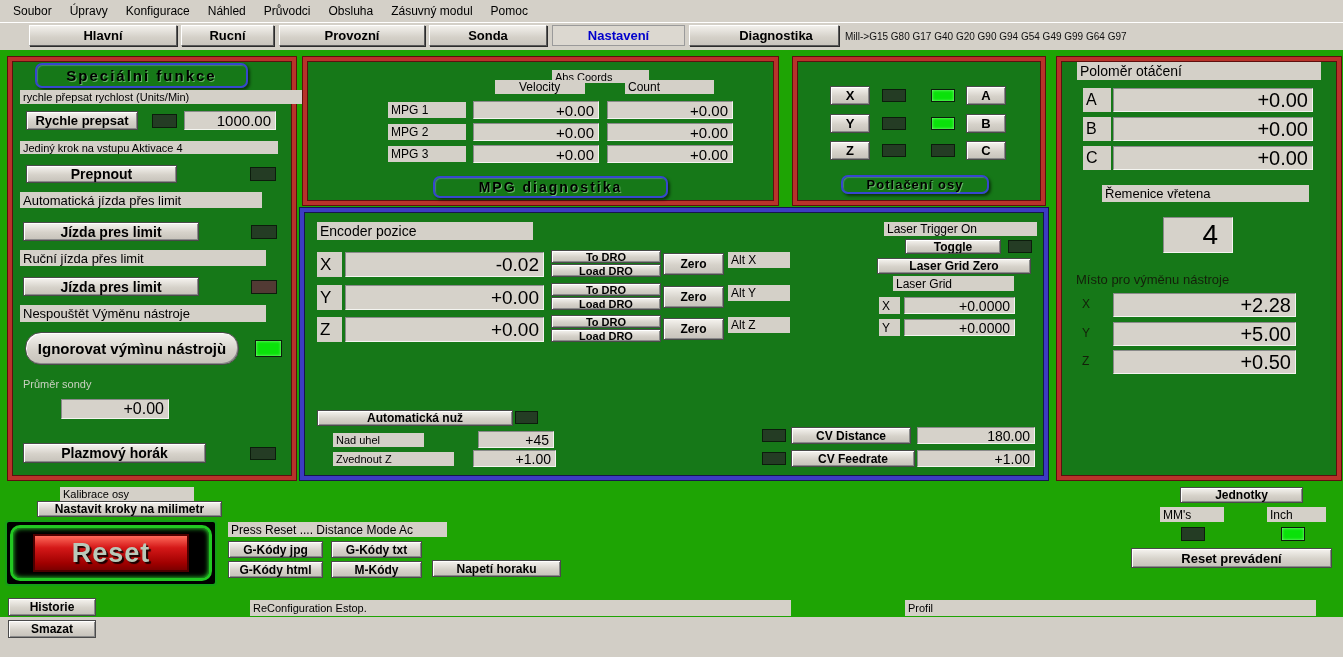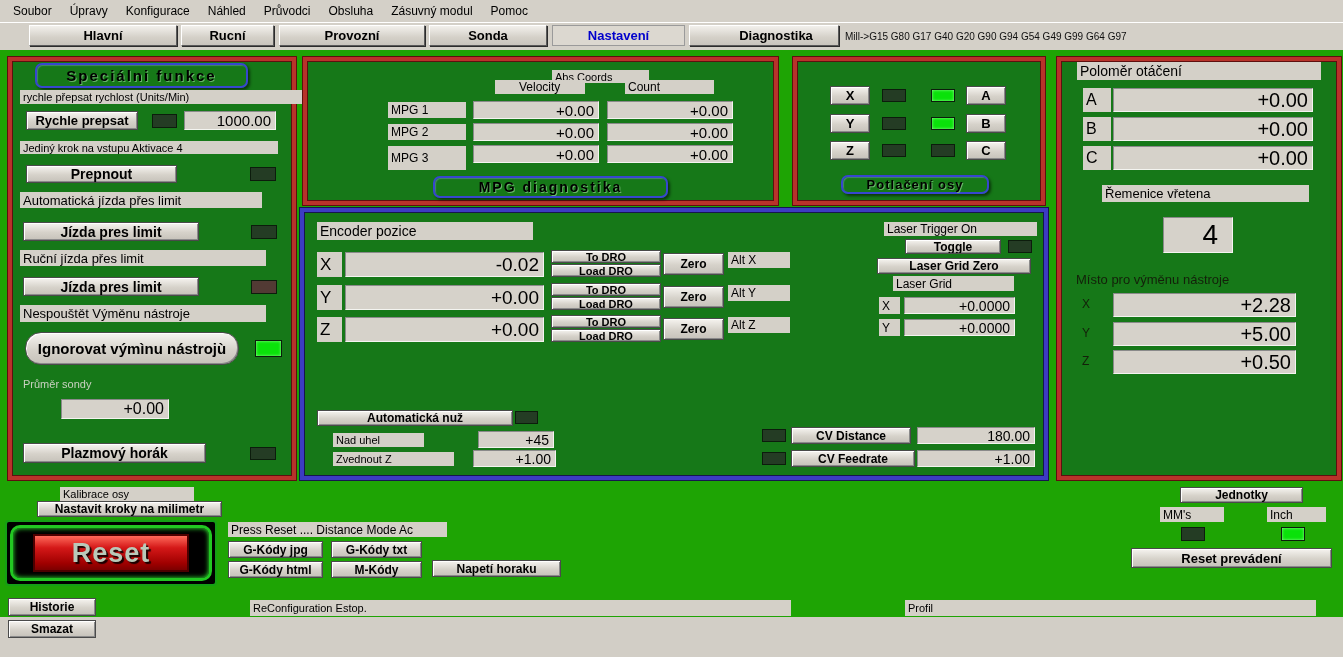--- a/index.html
+++ b/index.html
@@ -110,21 +110,21 @@
   <div class="panel red" style="left:303px;top:57px;width:475px;height:148px;">
     <div class="lbl" style="left:245px;top:3px;width:97px;height:13px;margin-top:6px;">Abs Coords</div>
     <div class="lbl" style="left:188px;top:19px;width:90px;height:14px;font-size:12px;padding-left:24px;">Velocity</div>
     <div class="lbl" style="left:318px;top:19px;width:89px;height:14px;font-size:12px;">Count</div>
     <div class="lbl" style="left:81px;top:41px;width:78px;height:16px;font-size:12px;">MPG 1</div>
     <div class="val" style="left:166px;top:40px;width:126px;height:18px;font-size:15px;">+0.00</div>
     <div class="val" style="left:300px;top:40px;width:126px;height:18px;font-size:15px;">+0.00</div>
     <div class="lbl" style="left:81px;top:63px;width:78px;height:16px;font-size:12px;">MPG 2</div>
     <div class="val" style="left:166px;top:62px;width:126px;height:18px;font-size:15px;">+0.00</div>
     <div class="val" style="left:300px;top:62px;width:126px;height:18px;font-size:15px;">+0.00</div>
-    <div class="lbl" style="left:81px;top:85px;width:78px;height:24px;font-size:12px;">MPG 3</div>
+    <div class="lbl" style="left:81px;top:85px;width:78px;height:16px;font-size:12px;">MPG 3</div>
     <div class="val" style="left:166px;top:84px;width:126px;height:18px;font-size:15px;">+0.00</div>
     <div class="val" style="left:300px;top:84px;width:126px;height:18px;font-size:15px;">+0.00</div>
     <div class="emboss" style="left:126px;top:115px;width:235px;height:22px;font-size:14px;">MPG diagnostika</div>
   </div>
 
   <div class="panel red" style="left:793px;top:57px;width:252px;height:148px;">
     <div class="btn" style="left:33px;top:25px;width:40px;height:19px;font-size:13px;">X</div>
     <div class="led" style="left:85px;top:28px;width:24px;height:13px;" data-state="off"></div>
     <div class="led" style="left:134px;top:28px;width:24px;height:13px;" data-state="on"></div>
     <div class="btn" style="left:169px;top:25px;width:40px;height:19px;font-size:13px;">A</div>

